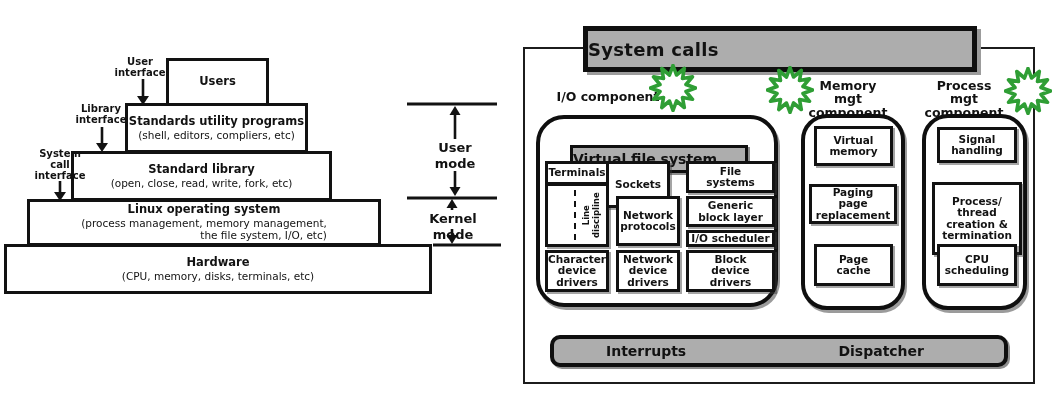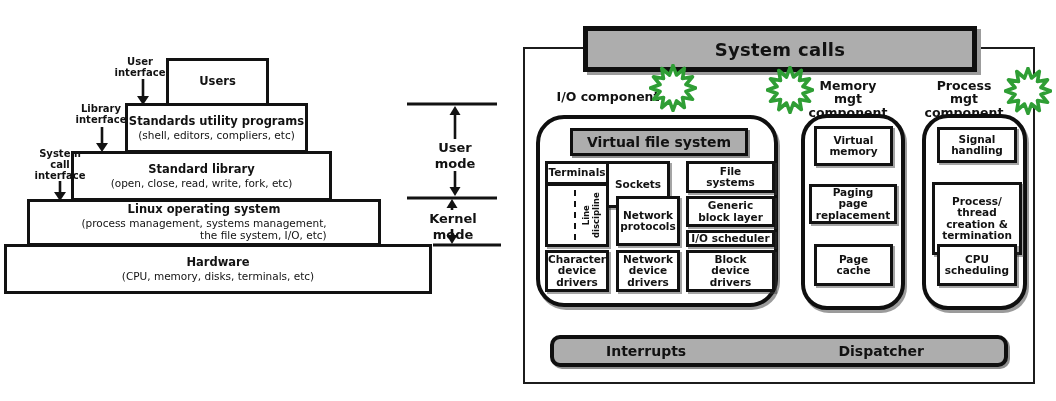--- a/index.html
+++ b/index.html
@@ -10,21 +10,21 @@
   
   .layer{background:#fff;border:3px solid var(--ink);display:flex;flex-direction:column;
          align-items:center;justify-content:center;text-align:right;}
   .layer .t{font-weight:700;font-size:11.5px;line-height:1.2;}
   .layer .s{font-size:10.5px;line-height:1.2;white-space:pre-line;}
   .iface{font-weight:700;font-size:10px;line-height:1.08;text-align:center;white-space:pre-line;}
   .mode{font-weight:700;font-size:13px;line-height:1.25;text-align:center;white-space:pre-line;}
   
   .panel{border:2px solid #1c1c1c;background:#fff;}
   .graybar{background:var(--bar-gray);border:4px solid #0f0f0f;display:flex;align-items:center;
-           justify-content:center;font-weight:700;}
+           justify-content:flex-start;font-weight:700;}
   .syscalls{font-size:18px;border-width:5px;box-shadow:4px 3px 0 #9c9c9c;letter-spacing:.3px;}
   .vfs{font-size:14px;border-width:3px;box-shadow:2px 2px 0 #8e8e8e;}
   .bottombar{font-size:14px;justify-content:space-between;padding:0 80px 0 52px;box-shadow:2px 2px 0 #8e8e8e;border-radius:10px;}
   .round{border:4px solid #0f0f0f;border-radius:28px;background:#fff;box-shadow:2px 3px 0 rgba(55,55,55,.5);}
   .wbox{background:#fff;border:3px solid var(--ink);display:flex;align-items:center;justify-content:center;
         text-align:center;font-weight:700;font-size:10.5px;line-height:1.06;white-space:pre-line;
         box-shadow:2px 2px 0 rgba(55,55,55,.45);}
   .complabel{font-weight:700;font-size:12.5px;line-height:1.06;text-align:center;white-space:pre-line;}
   
   .ldcell{background:#fff;border:3px solid var(--ink);box-shadow:2px 2px 0 rgba(55,55,55,.45);}
@@ -50,21 +50,21 @@
   <div class="abs layer" style="left:125px;top:103px;width:183px;height:50px">
     <div class="t">Standards utility programs</div>
     <div class="s">(shell, editors, compliers, etc)</div>
   </div>
   <div class="abs layer" style="left:71px;top:151px;width:261px;height:50px">
     <div class="t">Standard library</div>
     <div class="s">(open, close, read, write, fork, etc)</div>
   </div>
   <div class="abs layer" style="left:27px;top:199px;width:354px;height:47px">
     <div class="t">Linux operating system</div>
-    <div class="s">(process management, systems management,
+    <div class="s">(process management, memory management,
 the file system, I/O, etc)</div>
   </div>
   <div class="abs layer" style="left:4px;top:244px;width:428px;height:50px">
     <div class="t">Hardware</div>
     <div class="s">(CPU, memory, disks, terminals, etc)</div>
   </div>
 
   <div class="abs iface" style="left:110px;top:57px;width:60px">User
 interface</div>
   <div class="abs iface" style="left:72px;top:104px;width:58px">Library
@@ -125,21 +125,21 @@
     <polygon points="24,1.5 27.5,11 35.3,4.5 33.5,14.5 43.5,12.8 37,20.5 46.5,24 37,27.5 43.5,35.3 33.5,33.5 35.3,43.5 27.5,37 24,46.5 20.5,37 12.8,43.5 14.5,33.5 4.5,35.3 11,27.5 1.5,24 11,20.5 4.5,12.8 14.5,14.5 12.8,4.5 20.5,11"></polygon>
   </svg>
   <svg class="abs star" style="left:766px;top:66px" width="48" height="48" viewBox="0 0 48 48">
     <polygon points="24,1.5 27.5,11 35.3,4.5 33.5,14.5 43.5,12.8 37,20.5 46.5,24 37,27.5 43.5,35.3 33.5,33.5 35.3,43.5 27.5,37 24,46.5 20.5,37 12.8,43.5 14.5,33.5 4.5,35.3 11,27.5 1.5,24 11,20.5 4.5,12.8 14.5,14.5 12.8,4.5 20.5,11"></polygon>
   </svg>
   <svg class="abs star" style="left:1004px;top:67px" width="48" height="48" viewBox="0 0 48 48">
     <polygon points="24,1.5 27.5,11 35.3,4.5 33.5,14.5 43.5,12.8 37,20.5 46.5,24 37,27.5 43.5,35.3 33.5,33.5 35.3,43.5 27.5,37 24,46.5 20.5,37 12.8,43.5 14.5,33.5 4.5,35.3 11,27.5 1.5,24 11,20.5 4.5,12.8 14.5,14.5 12.8,4.5 20.5,11"></polygon>
   </svg>
 
   <div class="abs round" style="left:536px;top:115px;width:242px;height:192px"></div>
-  <div class="abs graybar vfs" style="left:570px;top:128px;width:178px;height:28px">
+  <div class="abs graybar vfs" style="left:570px;top:145px;width:178px;height:28px">
     <span>Virtual file system</span>
   </div>
 
   <div class="abs wbox" style="left:545px;top:161px;width:64px;height:24px">Terminals</div>
   <div class="abs ldcell" style="left:545px;top:183px;width:64px;height:64px">
     <div class="lddash"></div>
     <div class="ldtextwrap">
       <span class="ldtext">Line
 discipline</span>
     </div>

